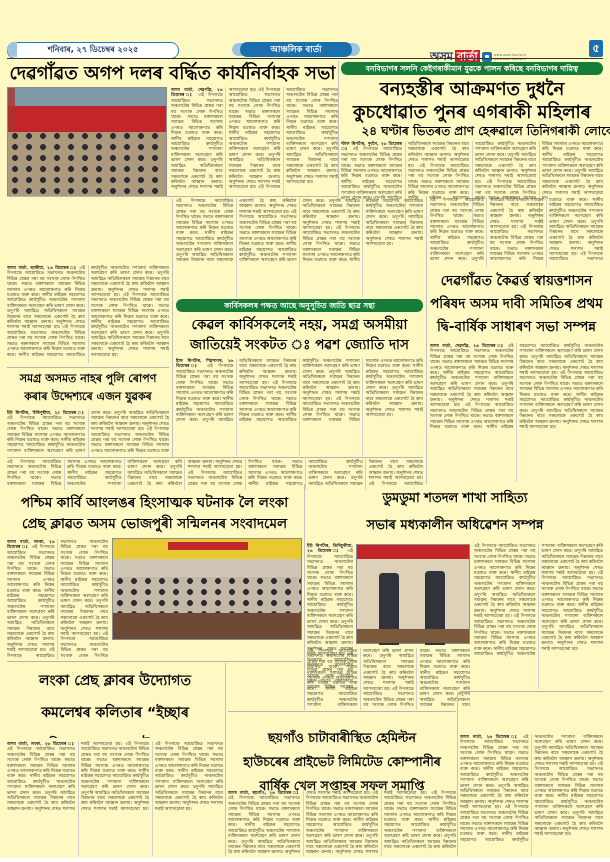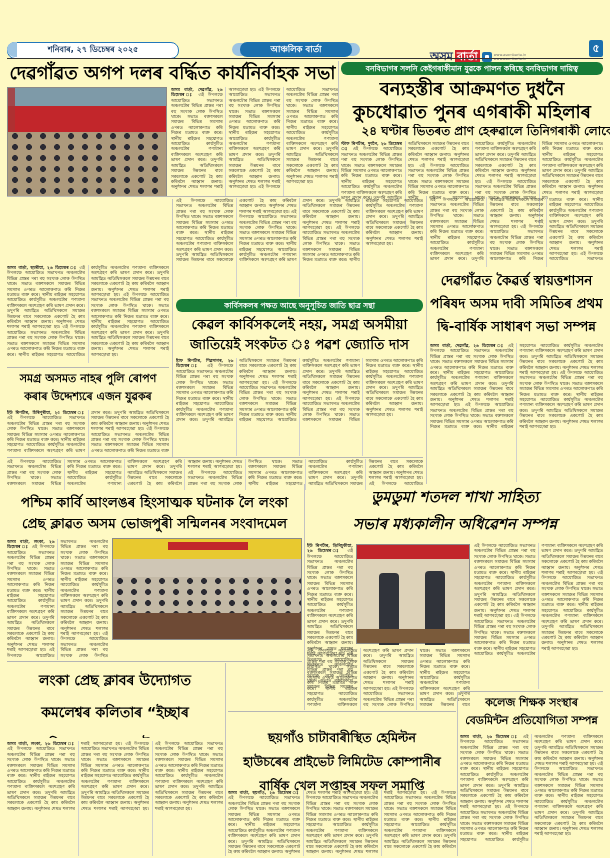--- a/index.html
+++ b/index.html
@@ -132,21 +132,21 @@
   <div class="blk body c2" style="left:7px;top:539px;width:101px;height:121px;">
     <b class="dateline">অসম বাৰ্তা, লংকা, ২৬ ডিচেম্বৰ ঃ </b><span>এই উপলক্ষে আয়োজিত সভাখনত অঞ্চলটোৰ বিভিন্ন প্ৰান্তৰ পৰা বহু সংখ্যক লোক উপস্থিত থাকে। সভাত বক্তাসকলে সমাজৰ বিভিন্ন সমস্যাৰ ওপৰত আলোকপাত কৰি নিজৰ মতামত ব্যক্ত কৰে। স্থানীয় ৰাইজৰ সহযোগত আয়োজিত কাৰ্যসূচীত অঞ্চলটোৰ গণ্যমান্য ব্যক্তিসকলে অংশগ্ৰহণ কৰি ভাষণ প্ৰদান কৰে। তদুপৰি আমন্ত্ৰিত অতিথিসকলে সমাজৰ উন্নয়নৰ বাবে সকলোকে একগোট হৈ কাম কৰিবলৈ আহ্বান জনায়। অনুষ্ঠানৰ শেষত শলাগৰ শৰাই আগবঢ়োৱা হয়। এই উপলক্ষে আয়োজিত সভাখনত অঞ্চলটোৰ বিভিন্ন প্ৰান্তৰ পৰা বহু সংখ্যক লোক উপস্থিত থাকে। সভাত বক্তাসকলে সমাজৰ বিভিন্ন সমস্যাৰ ওপৰত আলোকপাত কৰি নিজৰ মতামত ব্যক্ত কৰে। স্থানীয় ৰাইজৰ সহযোগত আয়োজিত কাৰ্যসূচীত অঞ্চলটোৰ গণ্যমান্য ব্যক্তিসকলে অংশগ্ৰহণ কৰি ভাষণ প্ৰদান কৰে। তদুপৰি আমন্ত্ৰিত অতিথিসকলে সমাজৰ উন্নয়নৰ বাবে সকলোকে একগোট হৈ কাম কৰিবলৈ আহ্বান জনায়। অনুষ্ঠানৰ শেষত শলাগৰ শৰাই আগবঢ়োৱা হয়। এই উপলক্ষে আয়োজিত সভাখনত অঞ্চলটোৰ বিভিন্ন প্ৰান্তৰ পৰা বহু সংখ্যক লোক উপস্থিত থাকে। সভাত বক্তাসকলে সমাজৰ বিভিন্ন সমস্যাৰ ওপৰত আলোকপাত কৰি নিজৰ মতামত ব্যক্ত কৰে। স্থানীয় ৰাইজৰ সহযোগত আয়োজিত কাৰ্যসূচীত অঞ্চলটোৰ গণ্যমান্য ব্যক্তিসকলে অংশগ্ৰহণ কৰি ভাষণ প্ৰদান কৰে। তদুপৰি আমন্ত্ৰিত অতিথিসকলে সমাজৰ উন্নয়নৰ বাবে সকলোকে একগোট হৈ কাম কৰিবলৈ আহ্বান জনায়। অনুষ্ঠানৰ শেষত শলাগৰ শৰাই আগবঢ়োৱা হয়।</span>
   </div>
   <div class="photo" style="left:112px;top:538px;width:190px;height:102px;background:#cfc6b5;">
     <div class="ph-band" style="top:0;height:20px;background:#e8c92f;"></div>
     <div style="position:absolute;left:55px;top:3px;width:80px;height:8px;background:#c2262b;"></div>
     <div class="crowd" style="top:38px;height:36px;background-color:#c3b9a6;"></div>
     <div class="ph-band" style="bottom:0;height:26px;background:#6e4a35;"></div>
   </div>
 
-  <div class="blk hl" style="left:307px;top:484px;width:296px;height:56px;font-size:15px;line-height:27px;font-style:italic;">ডুমডুমা শতদল শাখা সাহিত্য
+  <div class="blk hl" style="left:307px;top:484px;width:296px;height:56px;font-size:13px;line-height:27px;">ডুমডুমা শতদল শাখা সাহিত্য
 সভাৰ মধ্যকালীন অধিৱেশন সম্পন্ন</div>
   <div class="blk body c1" style="left:307px;top:543px;width:46px;height:146px;">
     <b class="dateline">ইউ ৰিপৰ্টাৰ, তিনিচুকীয়া, ২৬ ডিচেম্বৰ ঃ </b><span>এই উপলক্ষে আয়োজিত সভাখনত অঞ্চলটোৰ বিভিন্ন প্ৰান্তৰ পৰা বহু সংখ্যক লোক উপস্থিত থাকে। সভাত বক্তাসকলে সমাজৰ বিভিন্ন সমস্যাৰ ওপৰত আলোকপাত কৰি নিজৰ মতামত ব্যক্ত কৰে। স্থানীয় ৰাইজৰ সহযোগত আয়োজিত কাৰ্যসূচীত অঞ্চলটোৰ গণ্যমান্য ব্যক্তিসকলে অংশগ্ৰহণ কৰি ভাষণ প্ৰদান কৰে। তদুপৰি আমন্ত্ৰিত অতিথিসকলে সমাজৰ উন্নয়নৰ বাবে সকলোকে একগোট হৈ কাম কৰিবলৈ আহ্বান জনায়। অনুষ্ঠানৰ শেষত শলাগৰ শৰাই আগবঢ়োৱা হয়। এই উপলক্ষে আয়োজিত সভাখনত অঞ্চলটোৰ বিভিন্ন প্ৰান্তৰ পৰা বহু সংখ্যক লোক উপস্থিত থাকে। সভাত বক্তাসকলে সমাজৰ বিভিন্ন সমস্যাৰ ওপৰত আলোকপাত কৰি নিজৰ মতামত ব্যক্ত কৰে। স্থানীয় ৰাইজৰ সহযোগত আয়োজিত কাৰ্যসূচীত অঞ্চলটোৰ গণ্যমান্য ব্যক্তিসকলে অংশগ্ৰহণ কৰি ভাষণ প্ৰদান কৰে। তদুপৰি আমন্ত্ৰিত অতিথিসকলে সমাজৰ উন্নয়নৰ বাবে সকলোকে একগোট হৈ কাম কৰিবলৈ আহ্বান জনায়। অনুষ্ঠানৰ শেষত শলাগৰ শৰাই আগবঢ়োৱা হয়। এই উপলক্ষে আয়োজিত সভাখনত অঞ্চলটোৰ বিভিন্ন প্ৰান্তৰ পৰা বহু সংখ্যক লোক উপস্থিত থাকে। সভাত বক্তাসকলে সমাজৰ বিভিন্ন সমস্যাৰ ওপৰত আলোকপাত কৰি নিজৰ মতামত ব্যক্ত কৰে। স্থানীয় ৰাইজৰ সহযোগত আয়োজিত কাৰ্যসূচীত অঞ্চলটোৰ গণ্যমান্য ব্যক্তিসকলে অংশগ্ৰহণ কৰি ভাষণ প্ৰদান কৰে। তদুপৰি আমন্ত্ৰিত অতিথিসকলে সমাজৰ উন্নয়নৰ বাবে সকলোকে একগোট হৈ কাম কৰিবলৈ আহ্বান জনায়। অনুষ্ঠানৰ শেষত শলাগৰ শৰাই আগবঢ়োৱা হয়।</span>
   </div>
   <div class="photo" style="left:356px;top:544px;width:114px;height:100px;background:#ddd2b8;">
     <div class="ph-band" style="top:0;height:14px;background:#c2262b;"></div>
     <div class="fig" style="left:22px;top:28px;width:20px;height:72px;"></div>
     <div class="fig" style="left:68px;top:26px;width:20px;height:74px;"></div>
     <div class="ph-band" style="bottom:0;height:14px;background:#7a5a3a;"></div>
   </div>
@@ -170,19 +170,17 @@
 
   <div class="hline" style="left:228px;top:711px;width:228px;"></div>
   <div class="blk hl" style="left:228px;top:726px;width:228px;height:73px;font-size:12.5px;line-height:24px;">ছয়গাঁও চাটাবাৰীস্থিত হেমিল্টন
 হাউচৰেৰ প্ৰাইভেট লিমিটেড কোম্পানীৰ
 বাৰ্ষিক খেল সপ্তাহৰ সফল সমাপ্তি</div>
   <div class="blk body c3" style="left:228px;top:790px;width:228px;height:66px;">
     <b class="dateline">অসম বাৰ্তা, ছয়গাঁও, ২৬ ডিচেম্বৰ ঃ </b><span>এই উপলক্ষে আয়োজিত সভাখনত অঞ্চলটোৰ বিভিন্ন প্ৰান্তৰ পৰা বহু সংখ্যক লোক উপস্থিত থাকে। সভাত বক্তাসকলে সমাজৰ বিভিন্ন সমস্যাৰ ওপৰত আলোকপাত কৰি নিজৰ মতামত ব্যক্ত কৰে। স্থানীয় ৰাইজৰ সহযোগত আয়োজিত কাৰ্যসূচীত অঞ্চলটোৰ গণ্যমান্য ব্যক্তিসকলে অংশগ্ৰহণ কৰি ভাষণ প্ৰদান কৰে। তদুপৰি আমন্ত্ৰিত অতিথিসকলে সমাজৰ উন্নয়নৰ বাবে সকলোকে একগোট হৈ কাম কৰিবলৈ আহ্বান জনায়। অনুষ্ঠানৰ শেষত শলাগৰ শৰাই আগবঢ়োৱা হয়। এই উপলক্ষে আয়োজিত সভাখনত অঞ্চলটোৰ বিভিন্ন প্ৰান্তৰ পৰা বহু সংখ্যক লোক উপস্থিত থাকে। সভাত বক্তাসকলে সমাজৰ বিভিন্ন সমস্যাৰ ওপৰত আলোকপাত কৰি নিজৰ মতামত ব্যক্ত কৰে। স্থানীয় ৰাইজৰ সহযোগত আয়োজিত কাৰ্যসূচীত অঞ্চলটোৰ গণ্যমান্য ব্যক্তিসকলে অংশগ্ৰহণ কৰি ভাষণ প্ৰদান কৰে। তদুপৰি আমন্ত্ৰিত অতিথিসকলে সমাজৰ উন্নয়নৰ বাবে সকলোকে একগোট হৈ কাম কৰিবলৈ আহ্বান জনায়। অনুষ্ঠানৰ শেষত শলাগৰ শৰাই আগবঢ়োৱা হয়। এই উপলক্ষে আয়োজিত সভাখনত অঞ্চলটোৰ বিভিন্ন প্ৰান্তৰ পৰা বহু সংখ্যক লোক উপস্থিত থাকে। সভাত বক্তাসকলে সমাজৰ বিভিন্ন সমস্যাৰ ওপৰত আলোকপাত কৰি নিজৰ মতামত ব্যক্ত কৰে। স্থানীয় ৰাইজৰ সহযোগত আয়োজিত কাৰ্যসূচীত অঞ্চলটোৰ গণ্যমান্য ব্যক্তিসকলে অংশগ্ৰহণ কৰি ভাষণ প্ৰদান কৰে। তদুপৰি আমন্ত্ৰিত অতিথিসকলে সমাজৰ উন্নয়নৰ বাবে সকলোকে একগোট হৈ কাম কৰিবলৈ আহ্বান জনায়। অনুষ্ঠানৰ শেষত শলাগৰ শৰাই আগবঢ়োৱা হয়।</span>
   </div>
 
   <div class="hline" style="left:460px;top:691px;width:143px;"></div>
-  <div class="blk hl" style="left:460px;top:694px;width:143px;height:38px;font-size:11px;line-height:18px;">কলেজ শিক্ষক সংস্থাৰ
-বেডমিন্টন প্ৰতিযোগিতা সম্পন্ন</div>
   <div class="blk body c2" style="left:460px;top:734px;width:143px;height:122px;">
     <b class="dateline">অসম বাৰ্তা, ২৬ ডিচেম্বৰ ঃ </b><span>এই উপলক্ষে আয়োজিত সভাখনত অঞ্চলটোৰ বিভিন্ন প্ৰান্তৰ পৰা বহু সংখ্যক লোক উপস্থিত থাকে। সভাত বক্তাসকলে সমাজৰ বিভিন্ন সমস্যাৰ ওপৰত আলোকপাত কৰি নিজৰ মতামত ব্যক্ত কৰে। স্থানীয় ৰাইজৰ সহযোগত আয়োজিত কাৰ্যসূচীত অঞ্চলটোৰ গণ্যমান্য ব্যক্তিসকলে অংশগ্ৰহণ কৰি ভাষণ প্ৰদান কৰে। তদুপৰি আমন্ত্ৰিত অতিথিসকলে সমাজৰ উন্নয়নৰ বাবে সকলোকে একগোট হৈ কাম কৰিবলৈ আহ্বান জনায়। অনুষ্ঠানৰ শেষত শলাগৰ শৰাই আগবঢ়োৱা হয়। এই উপলক্ষে আয়োজিত সভাখনত অঞ্চলটোৰ বিভিন্ন প্ৰান্তৰ পৰা বহু সংখ্যক লোক উপস্থিত থাকে। সভাত বক্তাসকলে সমাজৰ বিভিন্ন সমস্যাৰ ওপৰত আলোকপাত কৰি নিজৰ মতামত ব্যক্ত কৰে। স্থানীয় ৰাইজৰ সহযোগত আয়োজিত কাৰ্যসূচীত অঞ্চলটোৰ গণ্যমান্য ব্যক্তিসকলে অংশগ্ৰহণ কৰি ভাষণ প্ৰদান কৰে। তদুপৰি আমন্ত্ৰিত অতিথিসকলে সমাজৰ উন্নয়নৰ বাবে সকলোকে একগোট হৈ কাম কৰিবলৈ আহ্বান জনায়। অনুষ্ঠানৰ শেষত শলাগৰ শৰাই আগবঢ়োৱা হয়। এই উপলক্ষে আয়োজিত সভাখনত অঞ্চলটোৰ বিভিন্ন প্ৰান্তৰ পৰা বহু সংখ্যক লোক উপস্থিত থাকে। সভাত বক্তাসকলে সমাজৰ বিভিন্ন সমস্যাৰ ওপৰত আলোকপাত কৰি নিজৰ মতামত ব্যক্ত কৰে। স্থানীয় ৰাইজৰ সহযোগত আয়োজিত কাৰ্যসূচীত অঞ্চলটোৰ গণ্যমান্য ব্যক্তিসকলে অংশগ্ৰহণ কৰি ভাষণ প্ৰদান কৰে। তদুপৰি আমন্ত্ৰিত অতিথিসকলে সমাজৰ উন্নয়নৰ বাবে সকলোকে একগোট হৈ কাম কৰিবলৈ আহ্বান জনায়। অনুষ্ঠানৰ শেষত শলাগৰ শৰাই আগবঢ়োৱা হয়।</span>
   </div>
 
 </div>
 
 </body></html>

